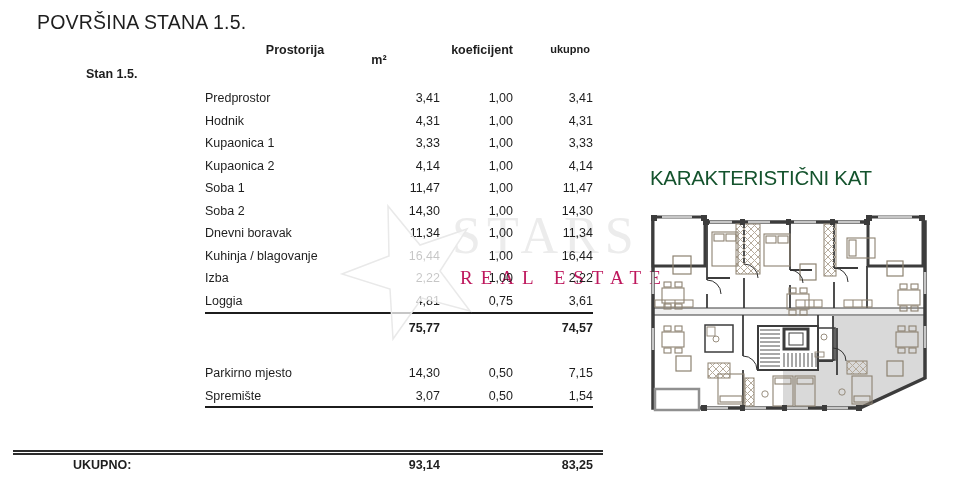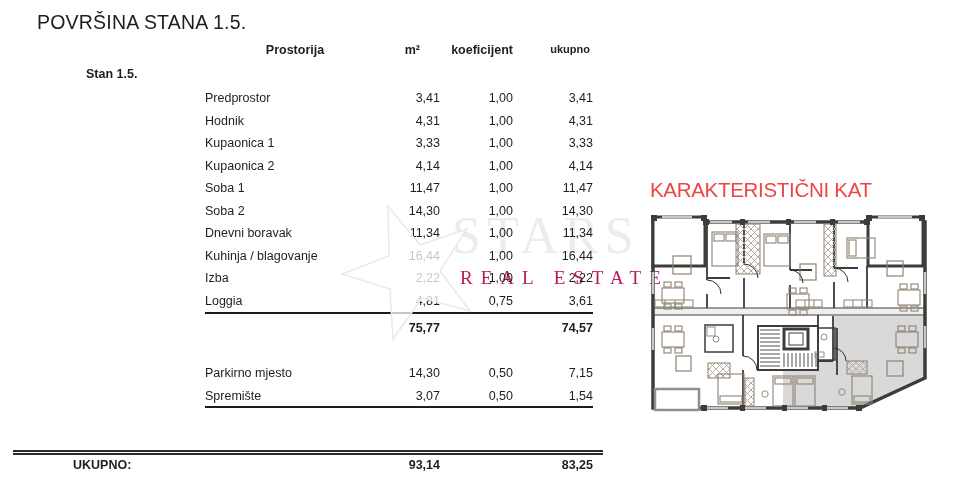--- a/index.html
+++ b/index.html
@@ -8,35 +8,35 @@
   .abs{position:absolute;}
   .doc-title{left:37px;top:11px;font-size:19.5px;letter-spacing:.2px;white-space:nowrap;}
   
   .tbl{position:absolute;left:0;top:0;width:956px;height:500px;z-index:1;}
   .row{position:absolute;left:0;width:640px;height:18px;font-size:12.5px;line-height:15px;}
   .c-name{position:absolute;left:205px;white-space:nowrap;}
   .c-m2{position:absolute;left:340px;width:100px;text-align:right;}
   .c-koef{position:absolute;left:413px;width:100px;text-align:right;}
   .c-tot{position:absolute;left:493px;width:100px;text-align:right;}
   .h-room{position:absolute;left:205px;top:43px;width:180px;text-align:center;font-weight:bold;font-size:12.5px;}
-  .h-m2{position:absolute;left:338px;top:43px;width:82px;text-align:right;font-weight:bold;font-size:12.5px;}
+  .h-m2{position:absolute;left:338px;top:53px;width:82px;text-align:center;font-weight:bold;font-size:12.5px;}
   .h-koef{position:absolute;left:413px;top:43px;width:100px;text-align:right;font-weight:bold;font-size:12.5px;}
   .h-tot{position:absolute;left:490px;top:43px;width:100px;text-align:right;font-weight:bold;font-size:11px;}
   .stan{left:86px;top:67px;font-size:12.5px;font-weight:bold;}
   .bold{font-weight:bold;}
   .line{position:absolute;left:205px;width:388px;height:0;border-top:2px solid #1c1c1c;}
   .dline{position:absolute;left:13px;width:590px;height:5px;border-top:2px solid #2b2b2b;border-bottom:2px solid #2b2b2b;box-sizing:border-box;}
   
   .wm-stars{position:absolute;left:452px;top:210px;z-index:0;font-family:"Liberation Serif",serif;
             font-size:52px;line-height:52px;color:#ececec;letter-spacing:6px;white-space:nowrap;text-align:right;}
   .wm-sub{position:absolute;left:460px;top:267px;z-index:0;font-family:"Liberation Serif",serif;
           font-size:19px;color:#be185d;letter-spacing:8px;white-space:nowrap;}
   .star-layer{position:absolute;left:330px;top:200px;z-index:2;pointer-events:none;}
   
-  .plan-title{left:650px;top:166px;font-size:20.5px;letter-spacing:-.3px;color:#ef4444;white-space:nowrap;z-index:1;margin-top:12px;}
+  .plan-title{left:650px;top:166px;font-size:20.5px;letter-spacing:-.3px;color:#14532d;white-space:nowrap;z-index:1;}
   .plan-svg{position:absolute;left:646px;top:208px;z-index:1;}
 </style>
 </head>
 <body>
 
 <div class="page">
 
   <div class="wm-stars">STARS</div>
   <div class="wm-sub">REAL ESTATE</div>
 

